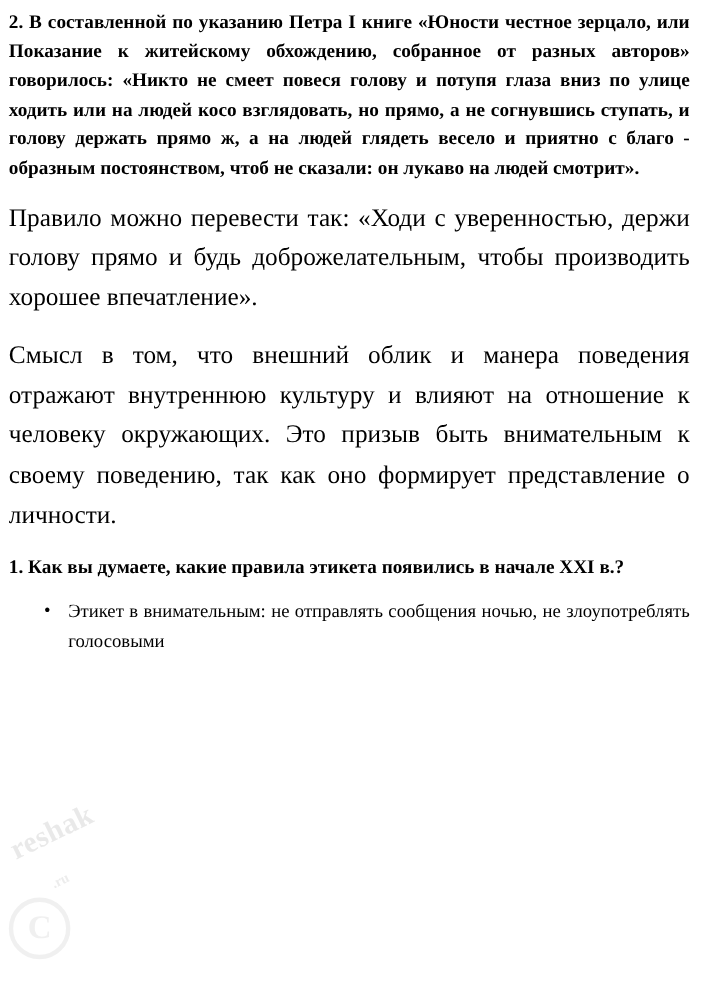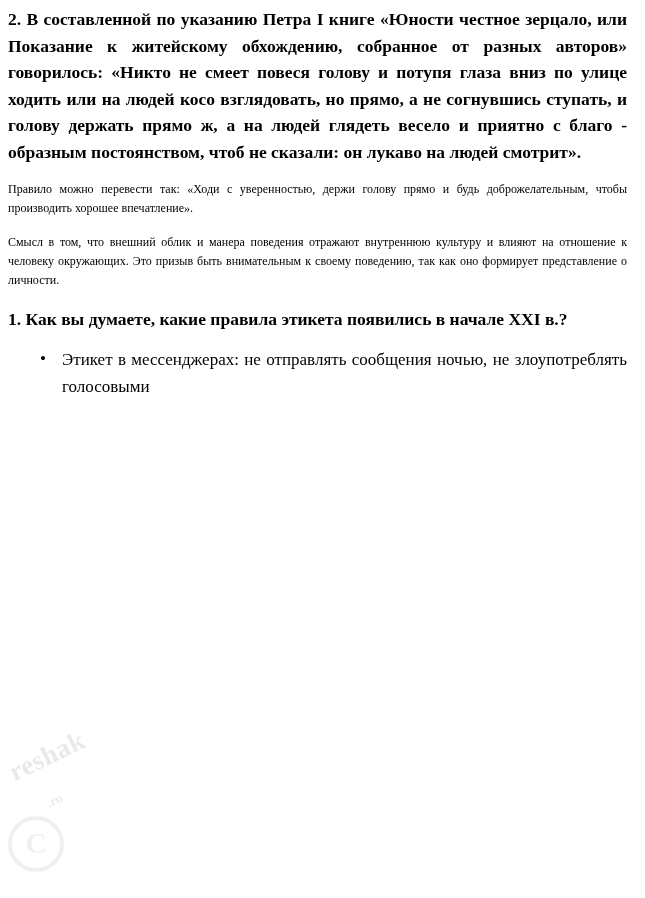--- a/index.html
+++ b/index.html
@@ -25,21 +25,21 @@
     box-sizing: border-box;
   }
   .q-head {
     font-weight: bold;
     font-size: 17.5px;
     line-height: 1.52;
     text-align: justify;
     margin: 0 0 14px 0;
   }
   .answer {
-    font-size: 12px;
+    font-size: 23px;
     line-height: 1.58;
     text-align: justify;
     margin: 0 0 16px 0;
   }
   ul.bullets {
     margin: 4px 0 0 0;
     padding-left: 54px;
     list-style: none;
   }
   ul.bullets li {
@@ -121,21 +121,21 @@
   <p class="q-head">2. В составленной по указанию Петра I книге «Юности честное зерцало, или Показание к житейскому обхождению, собранное от разных авторов» говорилось: «Никто не смеет повеся голову и потупя глаза вниз по улице ходить или на людей косо взглядовать, но прямо, а не согнувшись ступать, и голову держать прямо ж, а на людей глядеть весело и приятно с благо - образным постоянством, чтоб не сказали: он лукаво на людей смотрит».</p>
 
 
   <p class="answer">Правило можно перевести так: «Ходи с уверенностью, держи голову прямо и будь доброжелательным, чтобы производить хорошее впечатление».</p>
 
   <p class="answer">Смысл в том, что внешний облик и манера поведения отражают внутреннюю культуру и влияют на отношение к человеку окружающих. Это призыв быть внимательным к своему поведению, так как оно формирует представление о личности.</p>
 
   <p class="q-head">1. Как вы думаете, какие правила этикета появились в начале XXI в.?</p>
 
   <ul class="bullets">
-    <li>Этикет в мессенджерах: не отправлять сообщения ночью, не злоупотреблять голосовыми</li>
+    <li>Этикет в внимательным: не отправлять сообщения ночью, не злоупотреблять голосовыми</li>
   </ul>
 
 </div>
 
 <div class="watermark">
   <div class="wm-text">reshak</div>
   <div class="wm-sub">.ru</div>
   <div class="wm-circle">
     <span>C</span>
   </div>

